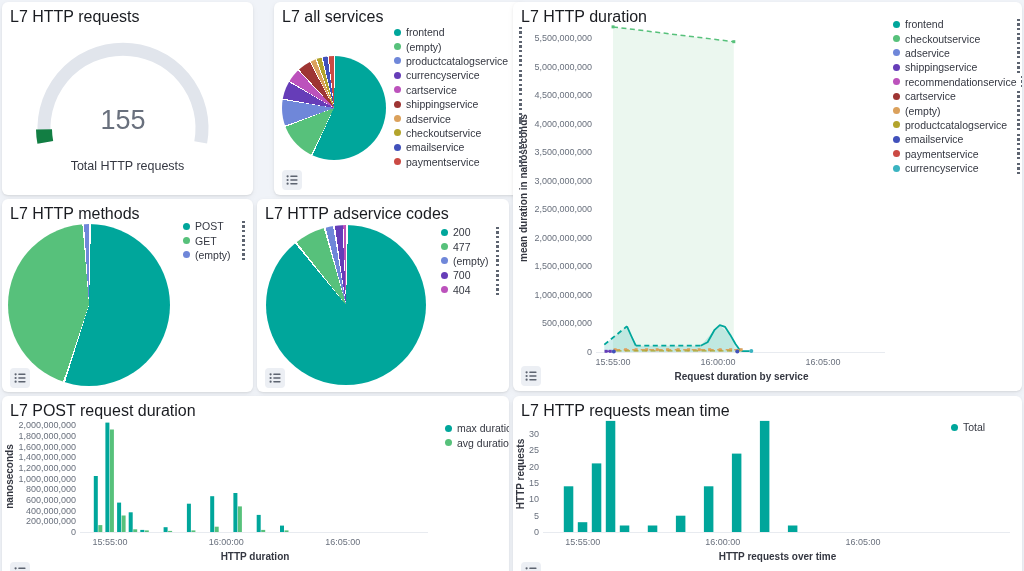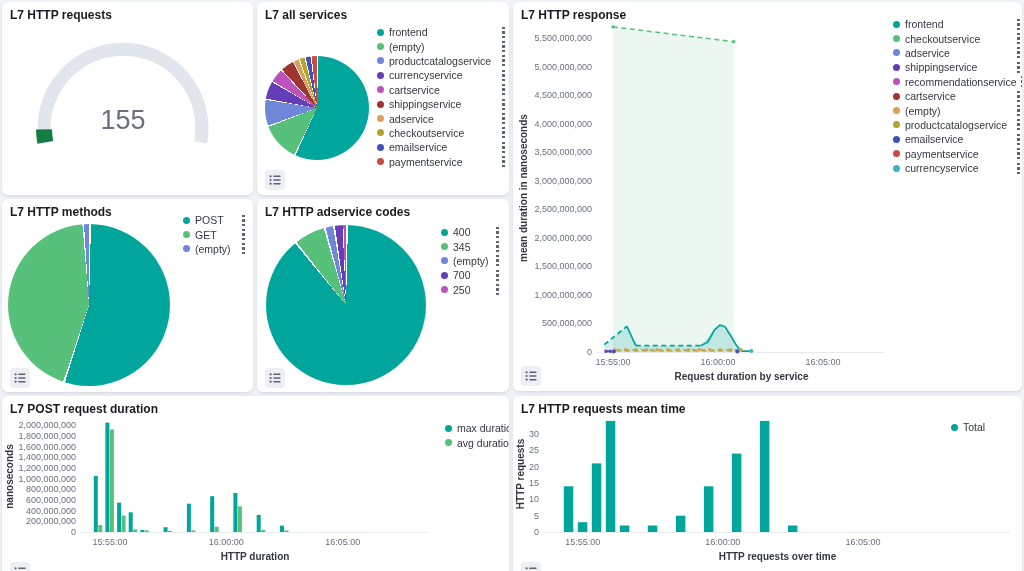--- a/index.html
+++ b/index.html
@@ -1,20 +1,20 @@
 <!DOCTYPE html>
 <html><head>
 <meta charset="utf-8">
 <style>
   html,body{margin:0;padding:0}
   body{width:1024px;height:571px;overflow:hidden;background:#f0f3f8;
        font-family:"Liberation Sans",sans-serif;position:relative}
   .panel{position:absolute;background:#fff;border-radius:6px;
          box-shadow:0 1px 2px rgba(0,0,0,.08),0 2px 6px rgba(0,0,0,.05);overflow:hidden}
-  .ptitle{position:absolute;top:6px;left:8px;font-size:12px;font-weight:700;color:#1a1c21;z-index:3}
+  .ptitle{position:absolute;top:6px;left:8px;font-size:16px;font-weight:400;color:#1a1c21;z-index:3}
   .legend{position:absolute;display:flex;flex-direction:column;z-index:2}
   .li{display:flex;align-items:center;height:14.4px;gap:5px}
   .dot{width:7px;height:7px;border-radius:50%;flex:none}
   .lb{font-size:10.5px;color:#343741;white-space:nowrap}
   .kb{margin-left:auto;width:3px;height:11px;flex:none;
       background:repeating-linear-gradient(#5d6470 0 2.2px,transparent 2.2px 4.35px)}
   .pie{position:absolute;border-radius:50%}
   .lgbtn{position:absolute;left:8px;width:20px;height:20px;border:none;border-radius:4px;
          background:#eceff4;display:flex;align-items:center;justify-content:center;padding:0;cursor:pointer}
   svg.xy{position:absolute;left:0;top:0}
@@ -26,23 +26,24 @@
 </head>
 <body>
 
 <div class="panel" style="left:2px;top:2px;width:251px;height:193px">
   <div class="ptitle">L7 HTTP requests</div>
   <svg width="251" height="192">
     <path d="M 43.3 140.4 A 79 79 0 1 1 198.7 140.4" fill="none" stroke="#e1e5ec" stroke-width="13"></path>
     <path d="M 43.3 140.4 A 79 79 0 0 1 42.0 127.4" fill="none" stroke="#127e43" stroke-width="16"></path>
     <text class="gval" x="121" y="127" text-anchor="middle">155</text>
   </svg>
-</div>
-
-<div class="panel" style="left:257px;top:2px;width:252px;height:193px">
+  <div class="gcap">Total HTTP requests</div>
+</div>
+
+<div class="panel" style="left:274px;top:2px;width:252px;height:193px">
   <div class="ptitle">L7 all services</div>
   <div class="pie" id="pie-services" style="left: 8px; top: 54px; width: 104px; height: 104px; background: conic-gradient(rgb(255, 255, 255) 0deg, rgb(255, 255, 255) 1.4deg, rgb(0, 166, 155) 1.4deg, rgb(0, 166, 155) 204.48deg, rgb(255, 255, 255) 204.48deg, rgb(255, 255, 255) 205.88deg, rgb(87, 193, 123) 205.88deg, rgb(87, 193, 123) 248.76deg, rgb(255, 255, 255) 248.76deg, rgb(255, 255, 255) 250.16deg, rgb(111, 135, 217) 250.16deg, rgb(111, 135, 217) 279deg, rgb(255, 255, 255) 279deg, rgb(255, 255, 255) 280.4deg, rgb(102, 61, 184) 280.4deg, rgb(102, 61, 184) 299.88deg, rgb(255, 255, 255) 299.88deg, rgb(255, 255, 255) 301.28deg, rgb(188, 82, 188) 301.28deg, rgb(188, 82, 188) 316.08deg, rgb(255, 255, 255) 316.08deg, rgb(255, 255, 255) 317.48deg, rgb(158, 53, 51) 317.48deg, rgb(158, 53, 51) 332.28deg, rgb(255, 255, 255) 332.28deg, rgb(255, 255, 255) 333.68deg, rgb(219, 161, 92) 333.68deg, rgb(219, 161, 92) 339.12deg, rgb(255, 255, 255) 339.12deg, rgb(255, 255, 255) 340.52deg, rgb(179, 164, 44) 340.52deg, rgb(179, 164, 44) 345.96deg, rgb(255, 255, 255) 345.96deg, rgb(255, 255, 255) 347.36deg, rgb(65, 81, 187) 347.36deg, rgb(65, 81, 187) 352.8deg, rgb(255, 255, 255) 352.8deg, rgb(255, 255, 255) 354.2deg, rgb(203, 74, 68) 354.2deg, rgb(203, 74, 68) 359.64deg, rgb(255, 255, 255) 359.64deg, rgb(255, 255, 255) 360deg);"></div>
   <div class="legend" style="left:120px;top:23px;width:128px">
       <div class="li">
         <span class="dot" style="background: rgb(0, 166, 155);"></span>
         <span class="lb">frontend</span>
         <span class="kb"></span>
       </div>
       <div class="li">
         <span class="dot" style="background: rgb(87, 193, 123);"></span>
@@ -96,21 +97,21 @@
         <rect x="4.2" y="1.6" width="7.4" height="1.4" rx=".7"></rect>
         <circle cx="1.6" cy="6" r="1.1"></circle>
         <rect x="4.2" y="5.3" width="7.4" height="1.4" rx=".7"></rect>
         <circle cx="1.6" cy="9.7" r="1.1"></circle>
         <rect x="4.2" y="9" width="7.4" height="1.4" rx=".7"></rect>
       </svg>
   </button>
 </div>
 
 <div class="panel" style="left:513px;top:2px;width:509px;height:389px">
-  <div class="ptitle">L7 HTTP response</div>
+  <div class="ptitle">L7 HTTP duration</div>
   <svg class="xy" id="svg-duration" width="509" height="389">
       <line x1="83" y1="350.5" x2="372" y2="350.5" stroke="#e8ebf0" stroke-width="1"></line>
       <text x="79" y="353" text-anchor="end" class="tick">0</text>
       <text x="79" y="324.47826086956525" text-anchor="end" class="tick">500,000,000</text>
       <text x="79" y="295.95652173913044" text-anchor="end" class="tick">1,000,000,000</text>
       <text x="79" y="267.4347826086956" text-anchor="end" class="tick">1,500,000,000</text>
       <text x="79" y="238.91304347826087" text-anchor="end" class="tick">2,000,000,000</text>
       <text x="79" y="210.3913043478261" text-anchor="end" class="tick">2,500,000,000</text>
       <text x="79" y="181.8695652173913" text-anchor="end" class="tick">3,000,000,000</text>
       <text x="79" y="153.3478260869565" text-anchor="end" class="tick">3,500,000,000</text>
@@ -219,21 +220,21 @@
         <rect x="4.2" y="5.3" width="7.4" height="1.4" rx=".7"></rect>
         <circle cx="1.6" cy="9.7" r="1.1"></circle>
         <rect x="4.2" y="9" width="7.4" height="1.4" rx=".7"></rect>
       </svg>
   </button>
 </div>
 
 <div class="panel" style="left:2px;top:199px;width:251px;height:193px">
   <div class="ptitle">L7 HTTP methods</div>
   <div class="pie" id="pie-methods" style="left: 6px; top: 25px; width: 162px; height: 162px; background: conic-gradient(rgb(255, 255, 255) 0deg, rgb(255, 255, 255) 1.4deg, rgb(0, 166, 155) 1.4deg, rgb(0, 166, 155) 197.28deg, rgb(255, 255, 255) 197.28deg, rgb(255, 255, 255) 198.68deg, rgb(87, 193, 123) 198.68deg, rgb(87, 193, 123) 355.32deg, rgb(255, 255, 255) 355.32deg, rgb(255, 255, 255) 356.49deg, rgb(111, 135, 217) 356.49deg, rgb(111, 135, 217) 360deg, rgb(255, 255, 255) 360deg, rgb(255, 255, 255) 360deg);"></div>
-  <div class="legend" style="left:181px;top:14px;width:62px">
+  <div class="legend" style="left:181px;top:20px;width:62px">
       <div class="li">
         <span class="dot" style="background: rgb(0, 166, 155);"></span>
         <span class="lb">POST</span>
         <span class="kb"></span>
       </div>
       <div class="li">
         <span class="dot" style="background: rgb(87, 193, 123);"></span>
         <span class="lb">GET</span>
         <span class="kb"></span>
       </div>
@@ -254,41 +255,41 @@
       </svg>
   </button>
 </div>
 
 <div class="panel" style="left:257px;top:199px;width:252px;height:193px">
   <div class="ptitle">L7 HTTP adservice codes</div>
   <div class="pie" id="pie-codes" style="left: 9px; top: 26px; width: 160px; height: 160px; background: conic-gradient(rgb(255, 255, 255) 0deg, rgb(255, 255, 255) 1.4deg, rgb(0, 166, 155) 1.4deg, rgb(0, 166, 155) 320.4deg, rgb(255, 255, 255) 320.4deg, rgb(255, 255, 255) 321.8deg, rgb(87, 193, 123) 321.8deg, rgb(87, 193, 123) 343.8deg, rgb(255, 255, 255) 343.8deg, rgb(255, 255, 255) 345.2deg, rgb(111, 135, 217) 345.2deg, rgb(111, 135, 217) 350.64deg, rgb(255, 255, 255) 350.64deg, rgb(255, 255, 255) 352.04deg, rgb(102, 61, 184) 352.04deg, rgb(102, 61, 184) 357.48deg, rgb(255, 255, 255) 357.48deg, rgb(255, 255, 255) 358.11deg, rgb(188, 82, 188) 358.11deg, rgb(188, 82, 188) 360deg, rgb(255, 255, 255) 360deg, rgb(255, 255, 255) 360deg);"></div>
   <div class="legend" style="left:184px;top:26px;width:58px">
       <div class="li">
         <span class="dot" style="background: rgb(0, 166, 155);"></span>
-        <span class="lb">400</span>
+        <span class="lb">200</span>
         <span class="kb"></span>
       </div>
       <div class="li">
         <span class="dot" style="background: rgb(87, 193, 123);"></span>
-        <span class="lb">345</span>
+        <span class="lb">477</span>
         <span class="kb"></span>
       </div>
       <div class="li">
         <span class="dot" style="background: rgb(111, 135, 217);"></span>
         <span class="lb">(empty)</span>
         <span class="kb"></span>
       </div>
       <div class="li">
         <span class="dot" style="background: rgb(102, 61, 184);"></span>
         <span class="lb">700</span>
         <span class="kb"></span>
       </div>
       <div class="li">
         <span class="dot" style="background: rgb(188, 82, 188);"></span>
-        <span class="lb">250</span>
+        <span class="lb">404</span>
         <span class="kb"></span>
       </div>
     </div>
   <button class="lgbtn" style="bottom:4px">
     <svg width="12" height="12" viewBox="0 0 12 12" fill="#5d6470">
         <circle cx="1.6" cy="2.3" r="1.1"></circle>
         <rect x="4.2" y="1.6" width="7.4" height="1.4" rx=".7"></rect>
         <circle cx="1.6" cy="6" r="1.1"></circle>
         <rect x="4.2" y="5.3" width="7.4" height="1.4" rx=".7"></rect>
         <circle cx="1.6" cy="9.7" r="1.1"></circle>

